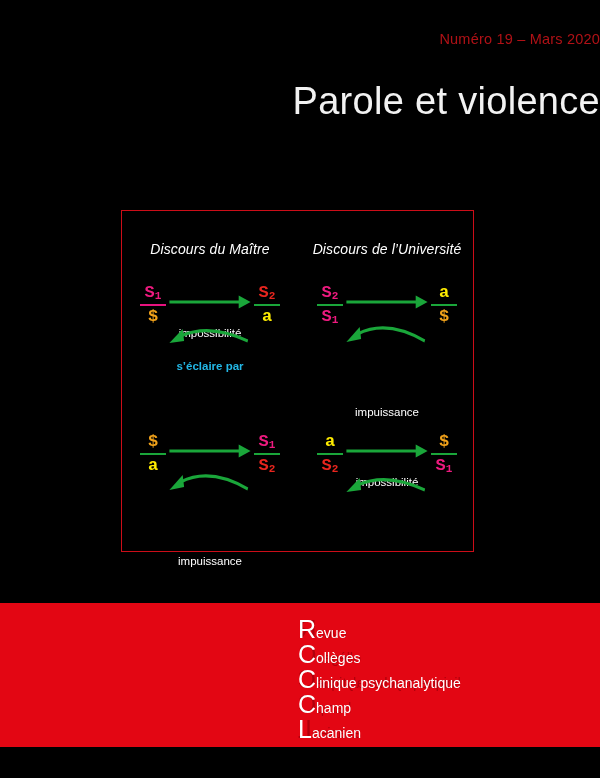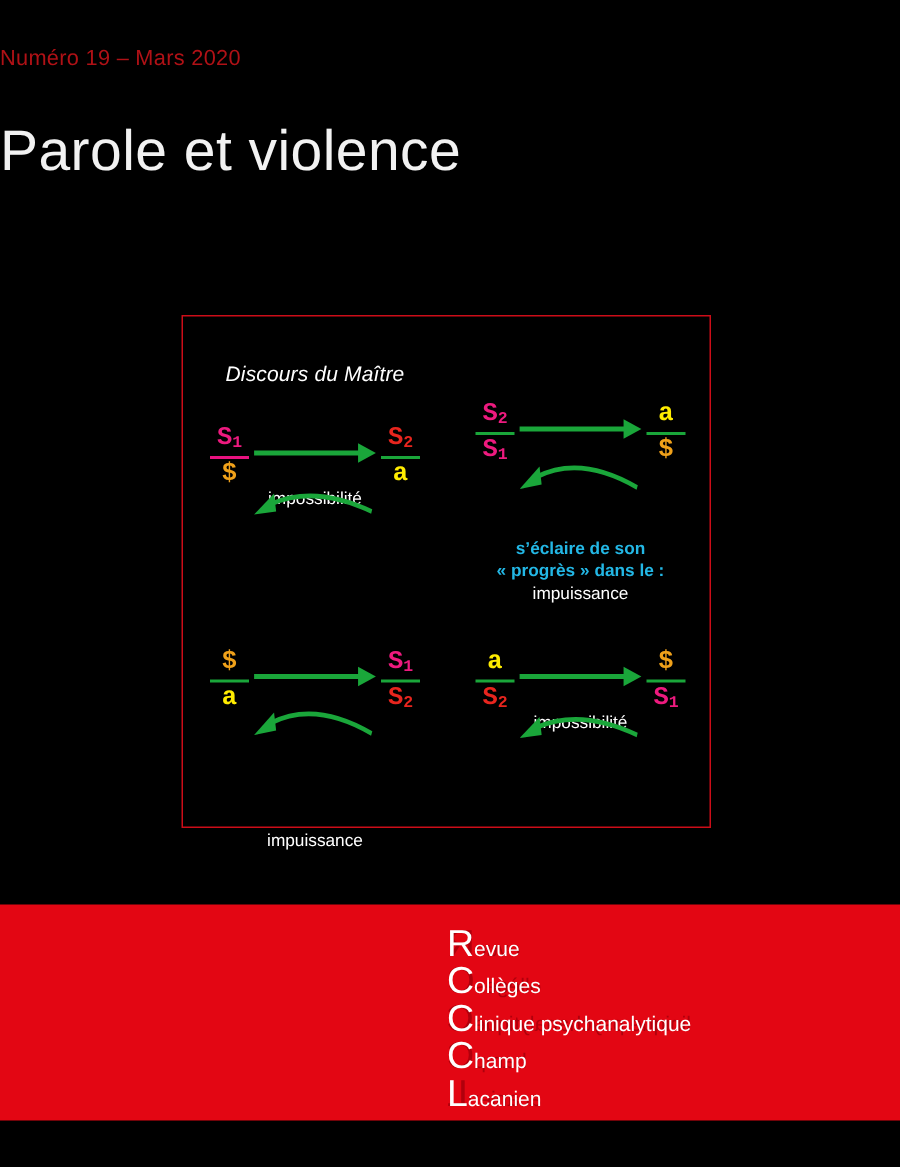--- a/index.html
+++ b/index.html
@@ -15,32 +15,32 @@
     font-family: "Liberation Sans", sans-serif;
     background: #000000;
   }
 
   
   .issue-line {
     position: absolute;
     top: 31px;
     left: 0;
     width: 600px;
-    text-align: left;
+    text-align: right;
     color: #b01116;
     font-size: 14.5px;
     letter-spacing: 0.2px;
     font-family: "Liberation Sans", sans-serif;
   }
   .cover-title {
     position: absolute;
     top: 80px;
     left: 0;
     width: 600px;
-    text-align: left;
+    text-align: right;
     color: #f2f2f2;
     font-size: 38px;
     font-weight: 300;
     letter-spacing: 0.3px;
     font-family: "Liberation Sans", sans-serif;
   }
 
   
   .diagram-frame {
     position: absolute;
@@ -255,20 +255,21 @@
       </div>
       <div class="frac right">
         <div class="num c-s2">S<span class="sub">2</span></div>
         <div class="bar bar-green"></div>
         <div class="den c-a">a</div>
       </div>
     </div>
   </div>
 
   <div class="quadrant q-tr">
+    <div class="disc-title">Discours de l’Université</div>
     <div class="matheme">
       <div class="frac left">
         <div class="num c-s2p">S<span class="sub">2</span></div>
         <div class="bar bar-green"></div>
         <div class="den c-s1">S<span class="sub">1</span></div>
       </div>
       <div class="arrow-zone">
         <svg viewBox="0 0 120 74" preserveAspectRatio="none" aria-hidden="true">
           <line x1="2" y1="19" x2="104" y2="19" stroke="#1aa63a" stroke-width="3.2"></line>
           <polygon points="118,19 101,12.5 101,25.5" fill="#1aa63a"></polygon>
@@ -279,24 +280,21 @@
       <div class="frac right">
         <div class="num c-a">a</div>
         <div class="bar bar-green"></div>
         <div class="den c-S">$</div>
       </div>
       <div class="rel-label rel-bottom">impuissance</div>
     </div>
   </div>
 
   <div class="connector conn-left">
-  </div>
-  <div class="connector conn-right">
-    <div>s’éclaire de son</div>
-    <div>« progrès » dans le :</div>
+    <div>s’éclaire par</div>
   </div>
 
   <div class="quadrant q-bl">
     <div class="matheme">
       <div class="frac left">
         <div class="num c-S">$</div>
         <div class="bar bar-green"></div>
         <div class="den c-a">a</div>
       </div>
       <div class="arrow-zone">

